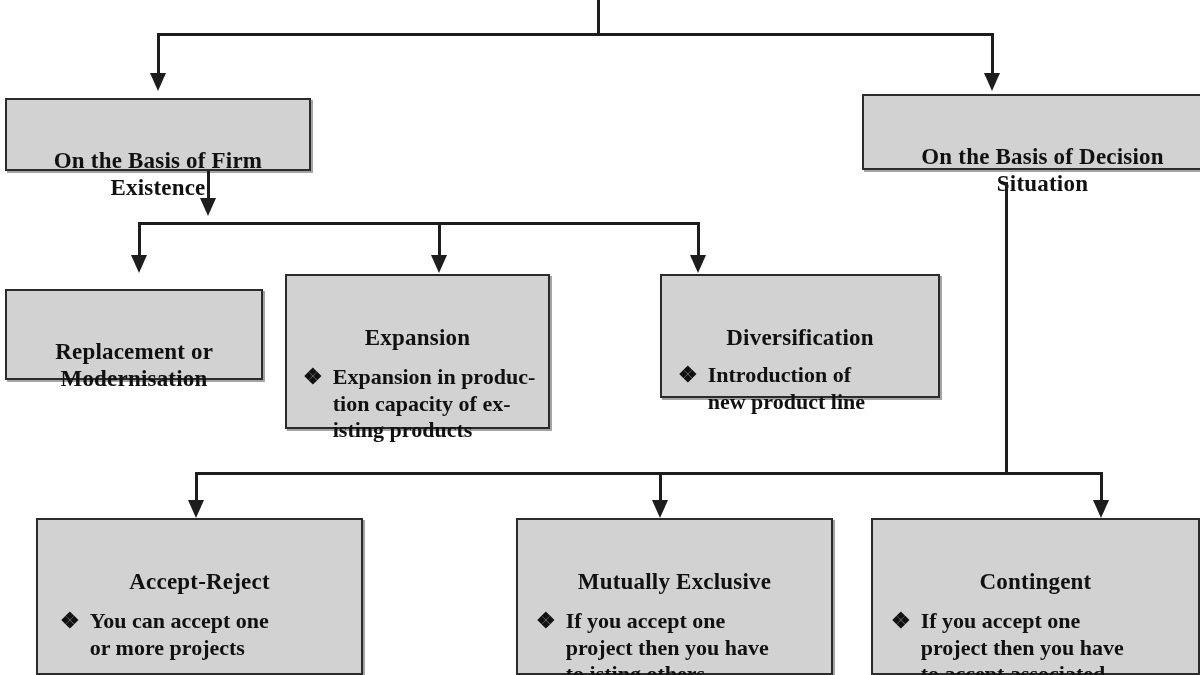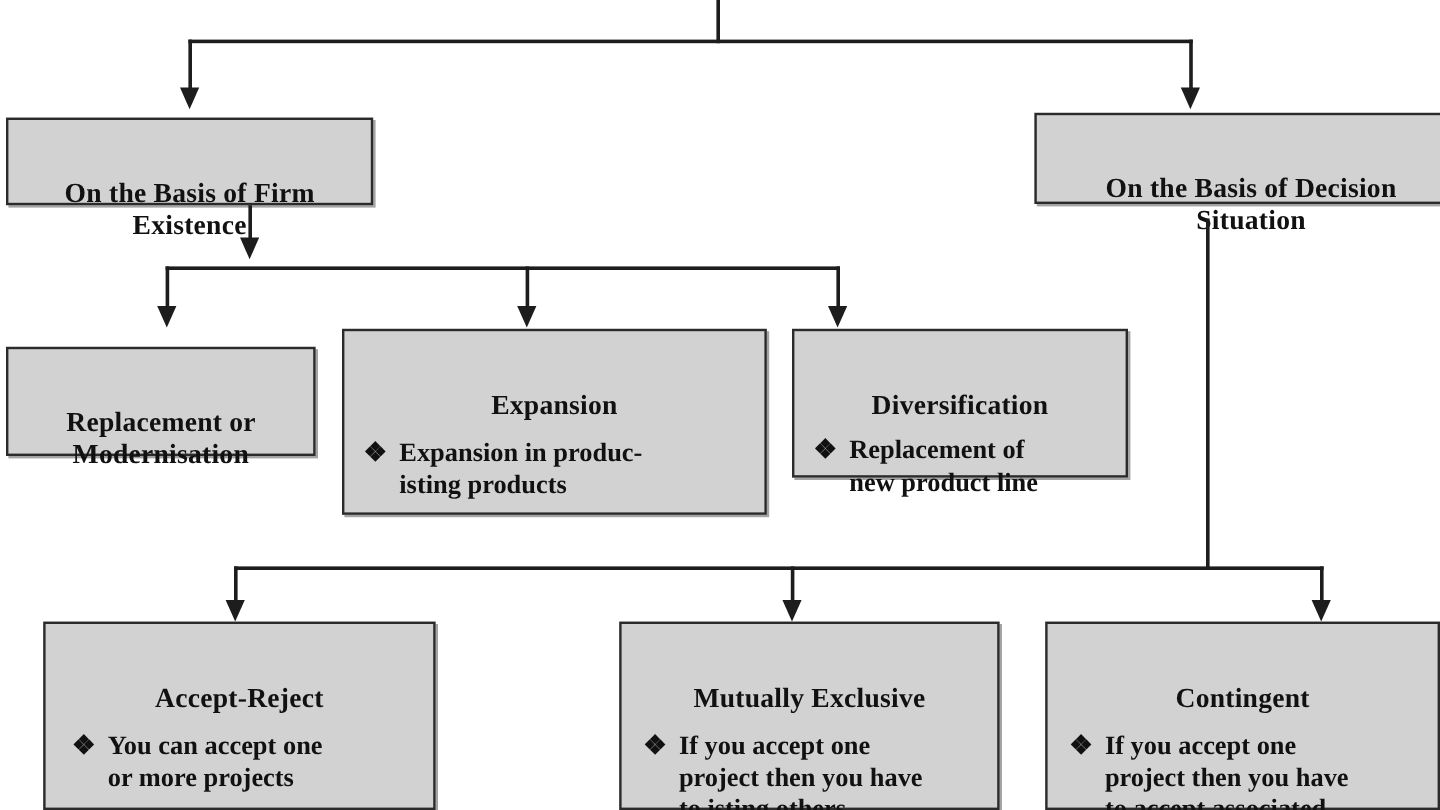--- a/index.html
+++ b/index.html
@@ -65,21 +65,21 @@
     border-left: 8px solid transparent;
     border-right: 8px solid transparent;
     border-top: 18px solid #1d1d1d;
   }
 
   
   #node-firm-existence   { left: 5px;   top: 98px;  width: 306px; height: 73px; }
   #node-decision-situation { left: 862px; top: 94px; width: 340px; height: 76px; padding-left: 21px; }
 
   #node-replacement      { left: 5px;   top: 289px; width: 258px; height: 91px; }
-  #node-expansion        { left: 285px; top: 274px; width: 354px; height: 155px; }
+  #node-expansion        { left: 285px; top: 274px; width: 265px; height: 155px; }
   #node-diversification  { left: 660px; top: 274px; width: 280px; height: 124px; }
 
   #node-accept-reject    { left: 36px;  top: 518px; width: 327px; height: 157px; }
   #node-mutually-exclusive { left: 516px; top: 518px; width: 317px; height: 157px; }
   #node-contingent       { left: 871px; top: 518px; width: 329px; height: 157px; }
 
   .t-lg { font-size: 23px; margin-top: 39px; }
   .t-md { font-size: 22px; }
   .pad-a { padding: 9px 12px 0 12px; }
   .pad-b { padding: 10px 14px 0 14px; }
@@ -128,33 +128,34 @@
   </div>
 
   <div class="node" id="node-expansion">
     <div class="node-title t-lg pad-b">
       <span class="ln">Expansion</span>
     </div>
     <div class="bullet-row t-md" style="margin:12px 18px 0 16px;">
       <span class="bullet-mark">❖</span>
       <span class="bullet-text">
         <span class="ln">Expansion in produc-</span>
+        <span class="ln">tion capacity of ex-</span>
         <span class="ln">isting products</span>
       </span>
     </div>
   </div>
 
   <div class="node" id="node-diversification">
     <div class="node-title t-lg pad-b">
       <span class="ln">Diversification</span>
     </div>
     <div class="bullet-row t-md" style="margin:10px 18px 0 16px;">
       <span class="bullet-mark">❖</span>
       <span class="bullet-text">
-        <span class="ln">Replacement of</span>
+        <span class="ln">Introduction of</span>
         <span class="ln">new product line</span>
       </span>
     </div>
   </div>
 
   <div class="conn-v" style="left:1005px; top:182px; height:292px;"></div>
   <div class="conn-h" style="left:195px; top:472px; width:908px;"></div>
   <div class="conn-v" style="left:195px; top:472px; height:32px;"></div>
   <div class="arrow-head" style="left:188px; top:500px;"></div>
   <div class="conn-v" style="left:659px; top:472px; height:32px;"></div>

